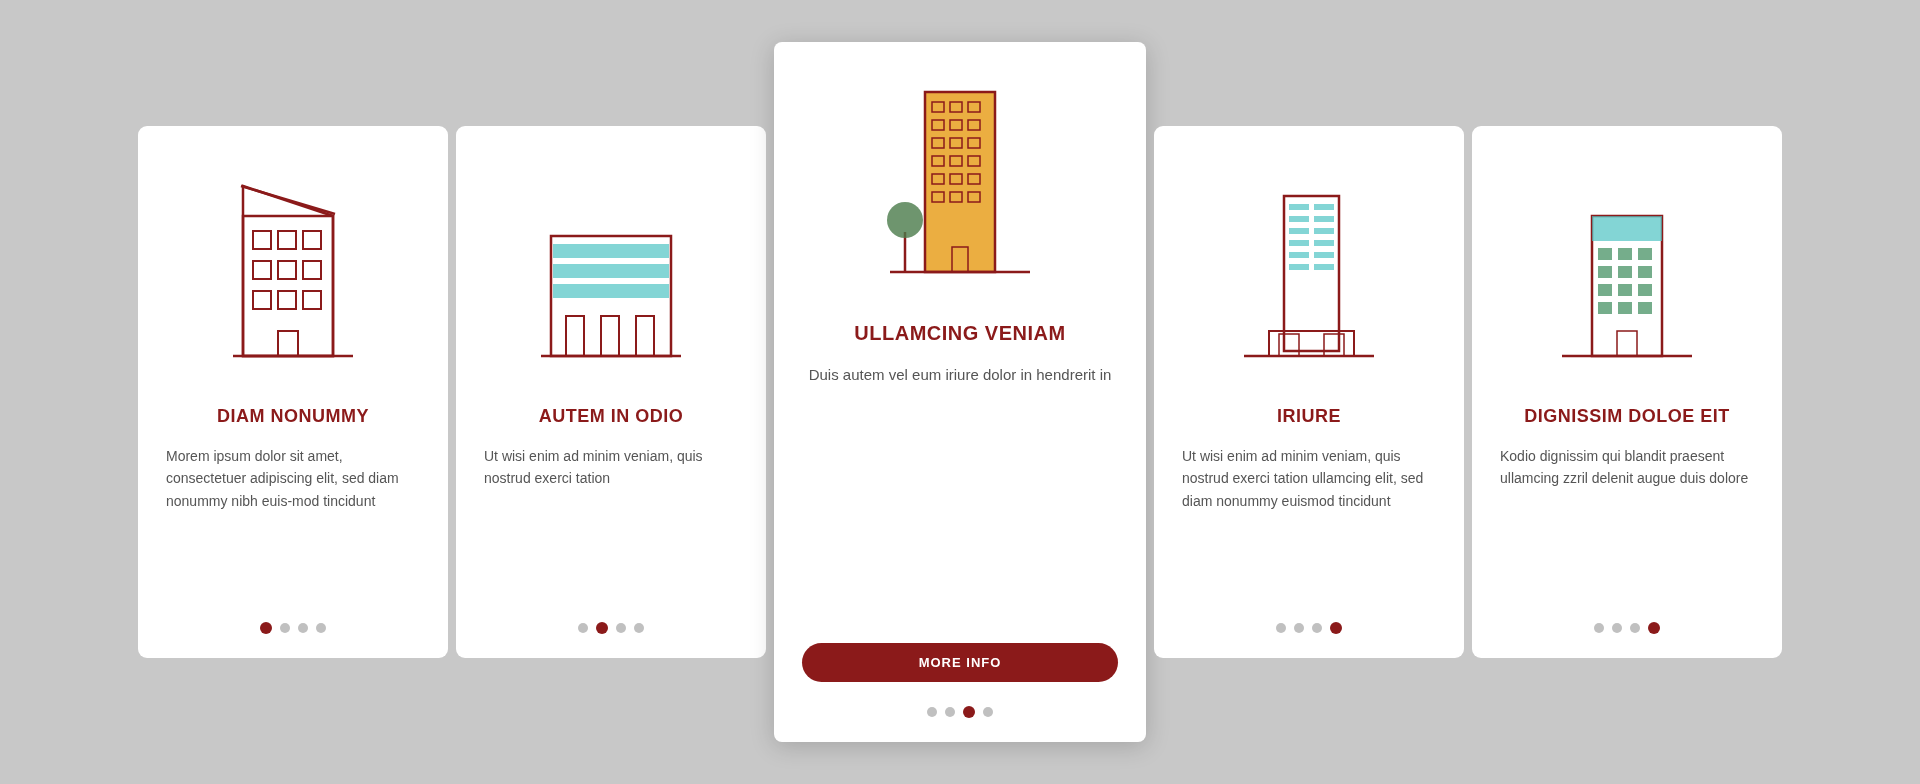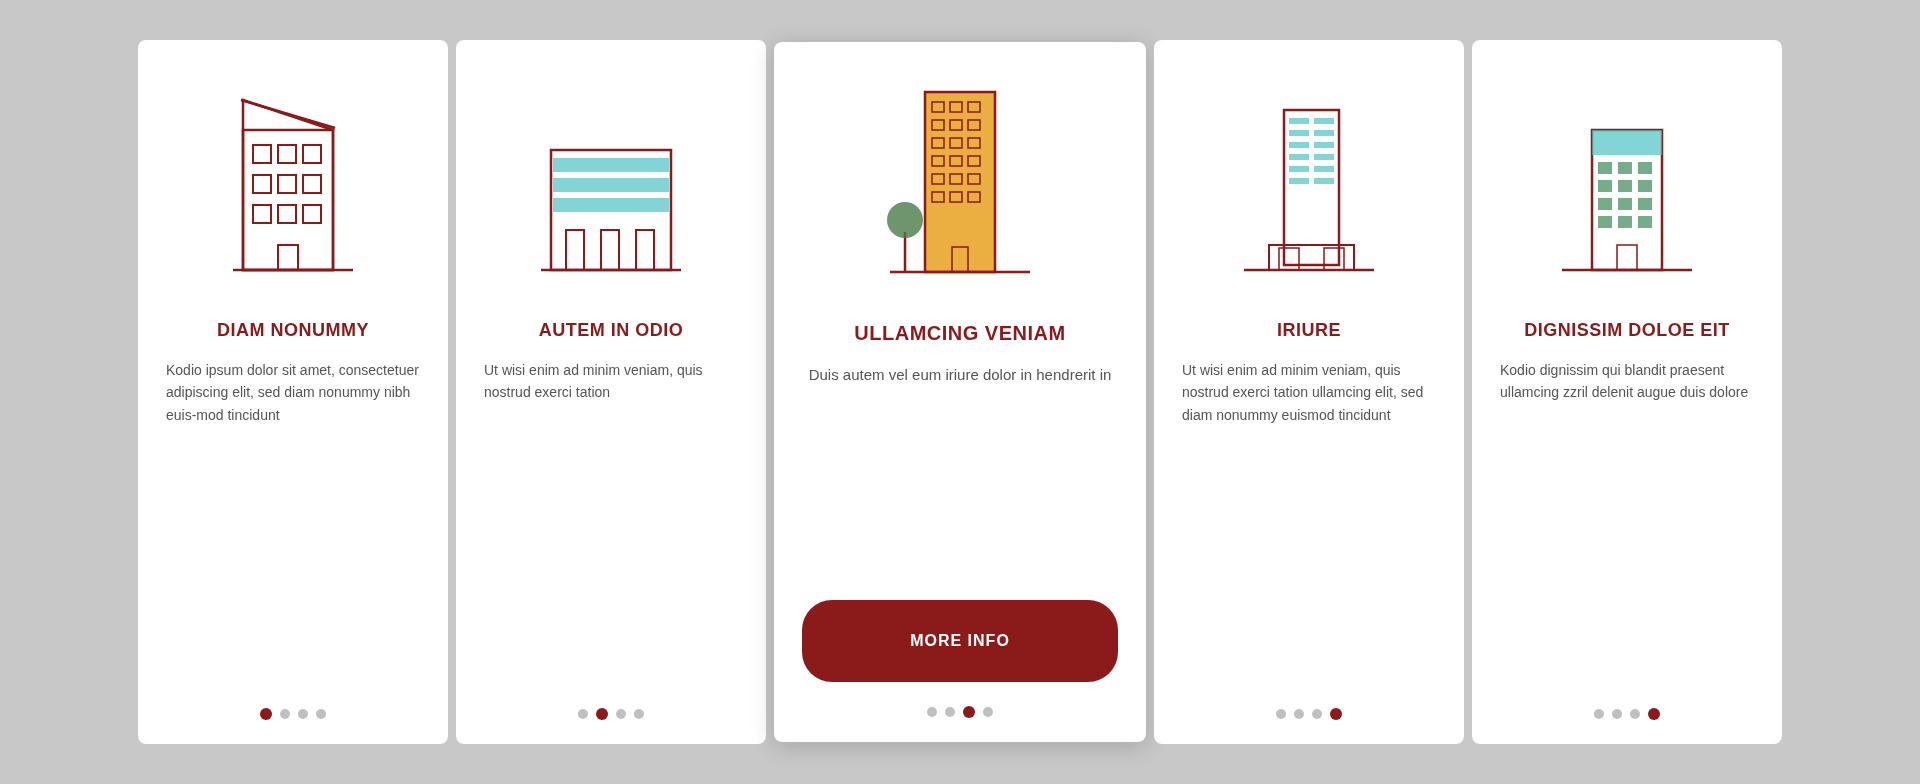--- a/index.html
+++ b/index.html
@@ -28,21 +28,22 @@
       border-radius: 8px;
       padding: 30px 28px 24px 28px;
       display: flex;
       flex-direction: column;
       align-items: center;
       position: relative;
     }
 
     .card-normal {
       width: 310px;
-      height: 704px;
+      height: 532px;
+      border-radius: 9px;
     }
 
     .card-active {
       width: 372px;
       height: 700px;
       box-shadow: 0 4px 24px rgba(0,0,0,0.18);
     }
 
     .card-icon {
       width: 100%;
@@ -78,22 +79,22 @@
     .card-active .card-body {
       font-size: 15px;
     }
 
     .more-info-btn {
       margin-top: 22px;
       background-color: #8b1a1a;
       color: #fff;
       border: none;
       border-radius: 30px;
-      padding: 32px 60px;
-      font-size: 16px;
+      padding: 12px 60px;
+      font-size: 13px;
       font-weight: 700;
       letter-spacing: 1px;
       cursor: pointer;
       text-transform: uppercase;
       width: 100%;
     }
 
     .dots {
       display: flex;
       gap: 8px;
@@ -143,21 +144,21 @@
         <rect x="80" y="115" width="18" height="18" fill="none" stroke="#8b1a1a" stroke-width="2"></rect>
 
         <rect x="55" y="155" width="20" height="25" fill="none" stroke="#8b1a1a" stroke-width="2"></rect>
 
         <line x1="10" y1="180" x2="130" y2="180" stroke="#8b1a1a" stroke-width="2.5"></line>
 
         <line x1="18" y1="10" x2="112" y2="38" stroke="#8b1a1a" stroke-width="2.5"></line>
       </svg>
     </div>
     <div class="card-title">DIAM NONUMMY</div>
-    <div class="card-body">Kodio ipsum dolor sit amet, consectetuer adipiscing elit, sed diam nonummy nibh euis-mod tincidunt</div>
+    <div class="card-body">Morem ipsum dolor sit amet, consectetuer adipiscing elit, sed diam nonummy nibh euis-mod tincidunt</div>
     <div class="dots">
       <div class="dot active"></div>
       <div class="dot"></div>
       <div class="dot"></div>
       <div class="dot"></div>
     </div>
   </div>
 
   <div class="card card-normal">
     <div class="card-icon">

